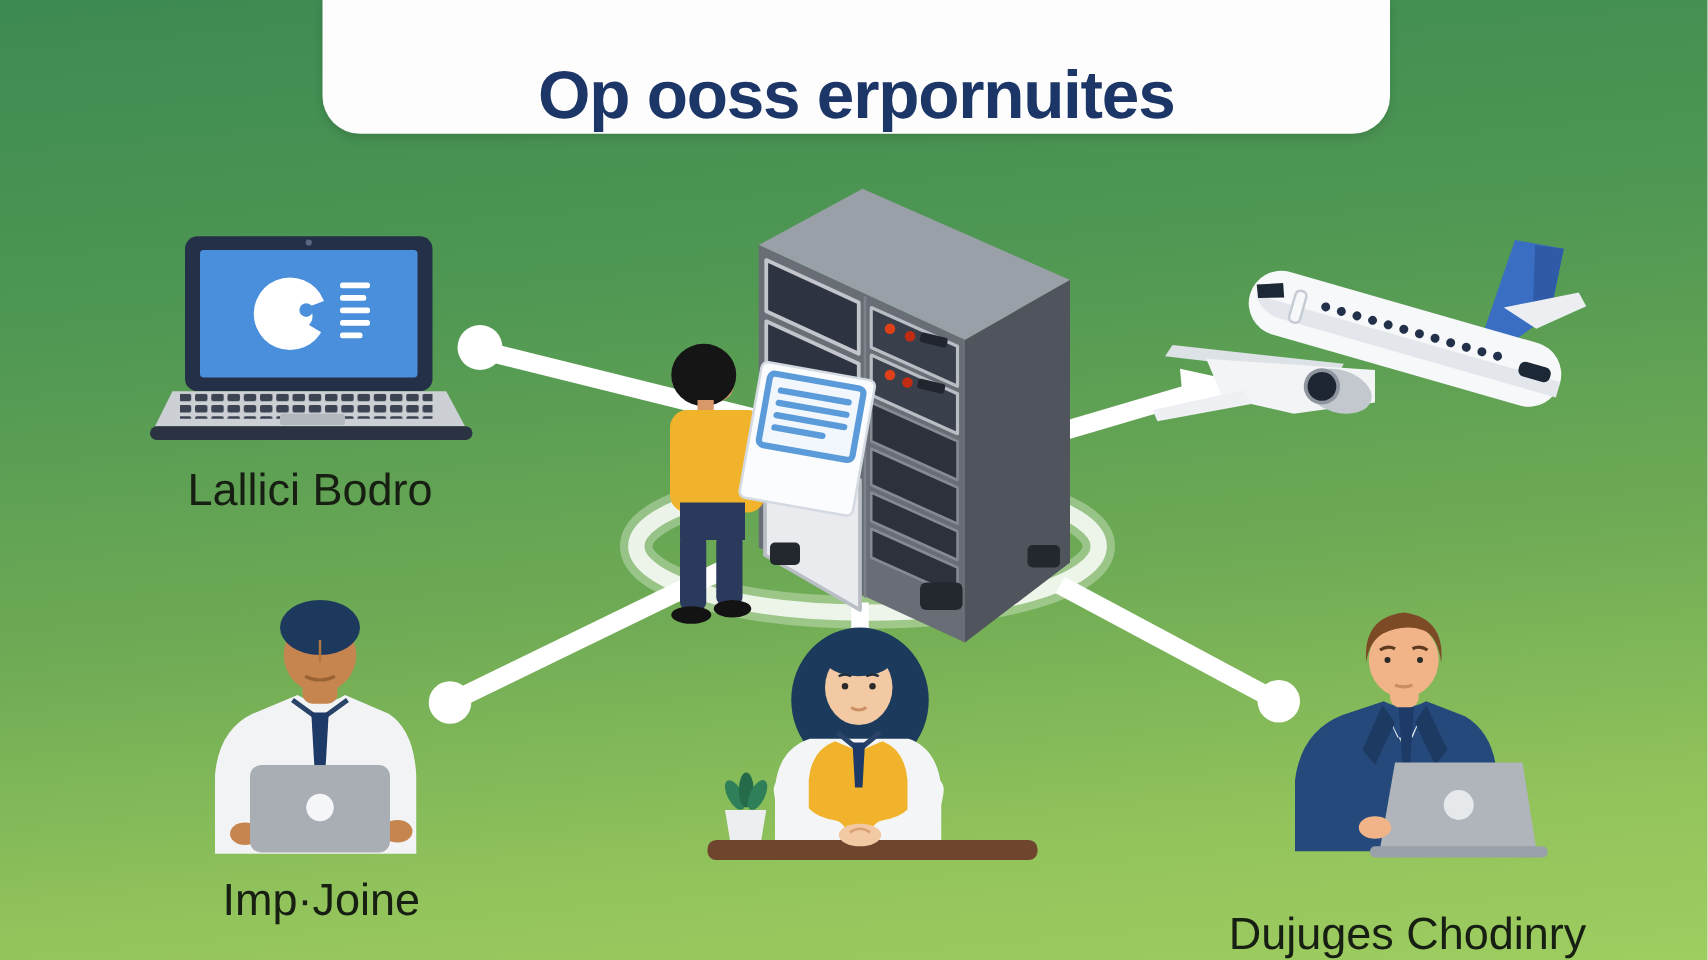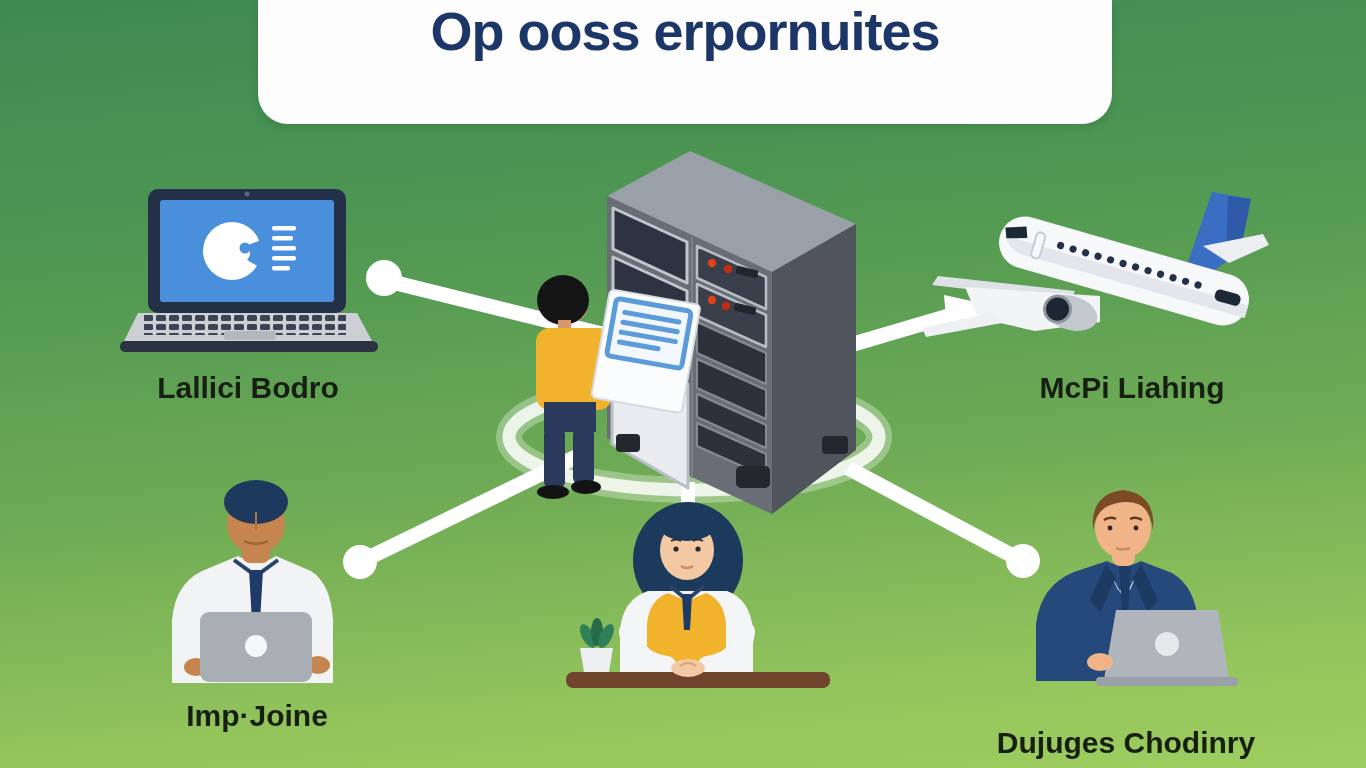--- a/index.html
+++ b/index.html
@@ -1,25 +1,25 @@
 <!DOCTYPE html>
 <html><head>
 <meta charset="utf-8">
 <style>
   html,body{margin:0;padding:0;}
   body{width:1366px;height:768px;overflow:hidden;font-family:"Liberation Sans",sans-serif;}
   .stage{position:relative;width:1366px;height:768px;
     background:linear-gradient(175deg,#3d8a52 0%,#4f9753 30%,#6fab55 60%,#93c45c 85%,#9ecd60 100%);}
   .stage svg{position:absolute;left:0;top:0;}
-  .banner{position:absolute;left:258px;top:0;width:854px;height:124px;
+  .banner{position:absolute;left:258px;top:0;width:854px;height:107px;
     background:#fcfdfc;border-radius:0 0 30px 30px;box-shadow:0 3px 8px rgba(0,0,0,.12);
-    display:flex;align-items:flex-start;justify-content:center;}
+    display:flex;align-items:flex-end;justify-content:center;}
   .title{font-size:54px;font-weight:800;letter-spacing:-1px;color:#1d3668;}
   .node-label{position:absolute;transform:translateX(-50%);white-space:nowrap;
-    font-size:30px;font-weight:700;color:#171e12;}
+    font-size:36px;font-weight:400;color:#171e12;}
   .lbl-laptop{left:248px;top:371px;}
   .lbl-plane{left:1132px;top:371px;}
   .lbl-left{left:257px;top:699px;text-align:center;}
   .lbl-center{left:690px;top:699px;}
   .lbl-right{left:1126px;top:726px;}
 </style>
 </head>
 <body>
 
 <div class="stage">
@@ -235,17 +235,16 @@
     <rect x="1096" y="677" width="142" height="9" rx="4" fill="#9aa0a7"></rect>
     <ellipse cx="1100" cy="662" rx="13" ry="9" fill="#f0b488"></ellipse>
   </g>
 </svg>
 
 <div class="banner">
   <div class="title">Op ooss erpornuites</div>
 </div>
 
 <div class="node-label lbl-laptop">Lallici Bodro</div>
-<div class="node-label lbl-plane">McPi Liahing</div>
 <div class="node-label lbl-left">Imp·Joine</div>
 <div class="node-label lbl-right">Dujuges Chodinry</div>
 
 </div>
 
 </body></html>

